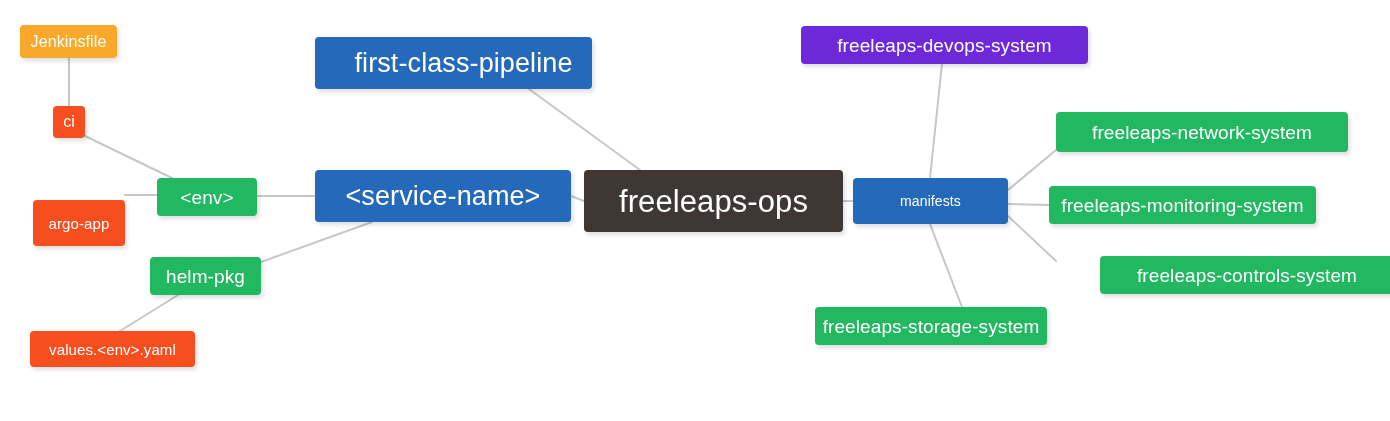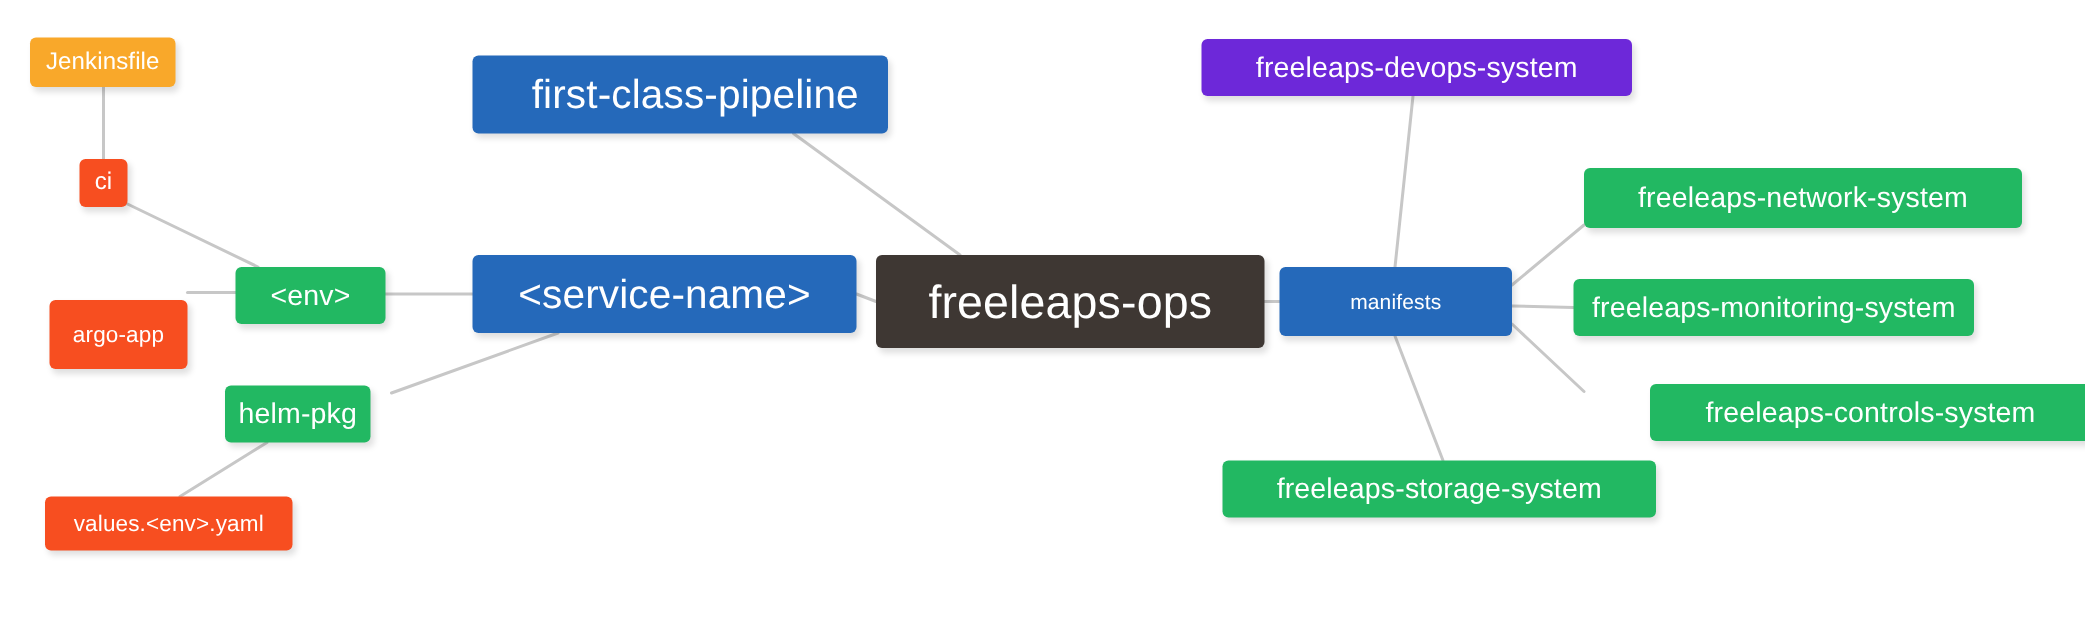--- a/index.html
+++ b/index.html
@@ -76,36 +76,36 @@
       </div>
       <div class="node sz-lg" style="left: 315px; top: 37px; width: 277px; height: 52px; background: rgb(37, 105, 186); padding-left: 32px;">
         <span>first-class-pipeline</span>
       </div>
       <div class="node sz-md" style="left: 853px; top: 178px; width: 155px; height: 46px; background: rgb(37, 105, 186);">
         <span>manifests</span>
       </div>
       <div class="node sz-sm" style="left: 157px; top: 178px; width: 100px; height: 38px; background: rgb(34, 184, 98);">
         <span>&lt;env&gt;</span>
       </div>
-      <div class="node sz-sm" style="left: 150px; top: 257px; width: 97px; height: 38px; background: rgb(34, 184, 98);">
+      <div class="node sz-sm" style="left: 150px; top: 257px; width: 111px; height: 38px; background: rgb(34, 184, 98);">
         <span>helm-pkg</span>
       </div>
       <div class="node sz-sm" style="left: 801px; top: 26px; width: 287px; height: 38px; background: #6d28d9;">
         <span>freeleaps-devops-system</span>
       </div>
       <div class="node sz-sm" style="left: 1056px; top: 112px; width: 292px; height: 40px; background: rgb(34, 184, 98);">
         <span>freeleaps-network-system</span>
       </div>
       <div class="node sz-sm" style="left: 1049px; top: 186px; width: 267px; height: 38px; background: rgb(34, 184, 98);">
         <span>freeleaps-monitoring-system</span>
       </div>
       <div class="node sz-sm" style="left: 1100px; top: 256px; width: 294px; height: 38px; background: rgb(34, 184, 98);">
         <span>freeleaps-controls-system</span>
       </div>
-      <div class="node sz-sm" style="left: 815px; top: 307px; width: 289px; height: 38px; background: rgb(34, 184, 98);">
+      <div class="node sz-sm" style="left: 815px; top: 307px; width: 232px; height: 38px; background: rgb(34, 184, 98);">
         <span>freeleaps-storage-system</span>
       </div>
       <div class="node sz-xxs" style="left: 20px; top: 25px; width: 97px; height: 33px; background: rgb(249, 168, 42);">
         <span>Jenkinsfile</span>
       </div>
       <div class="node sz-xxs" style="left: 53px; top: 106px; width: 32px; height: 32px; background: rgb(247, 78, 32);">
         <span>ci</span>
       </div>
       <div class="node sz-xs" style="left: 33px; top: 178px; width: 92px; height: 46px; background: rgb(247, 78, 32); margin-top: 22px;">
         <span>argo-app</span>

